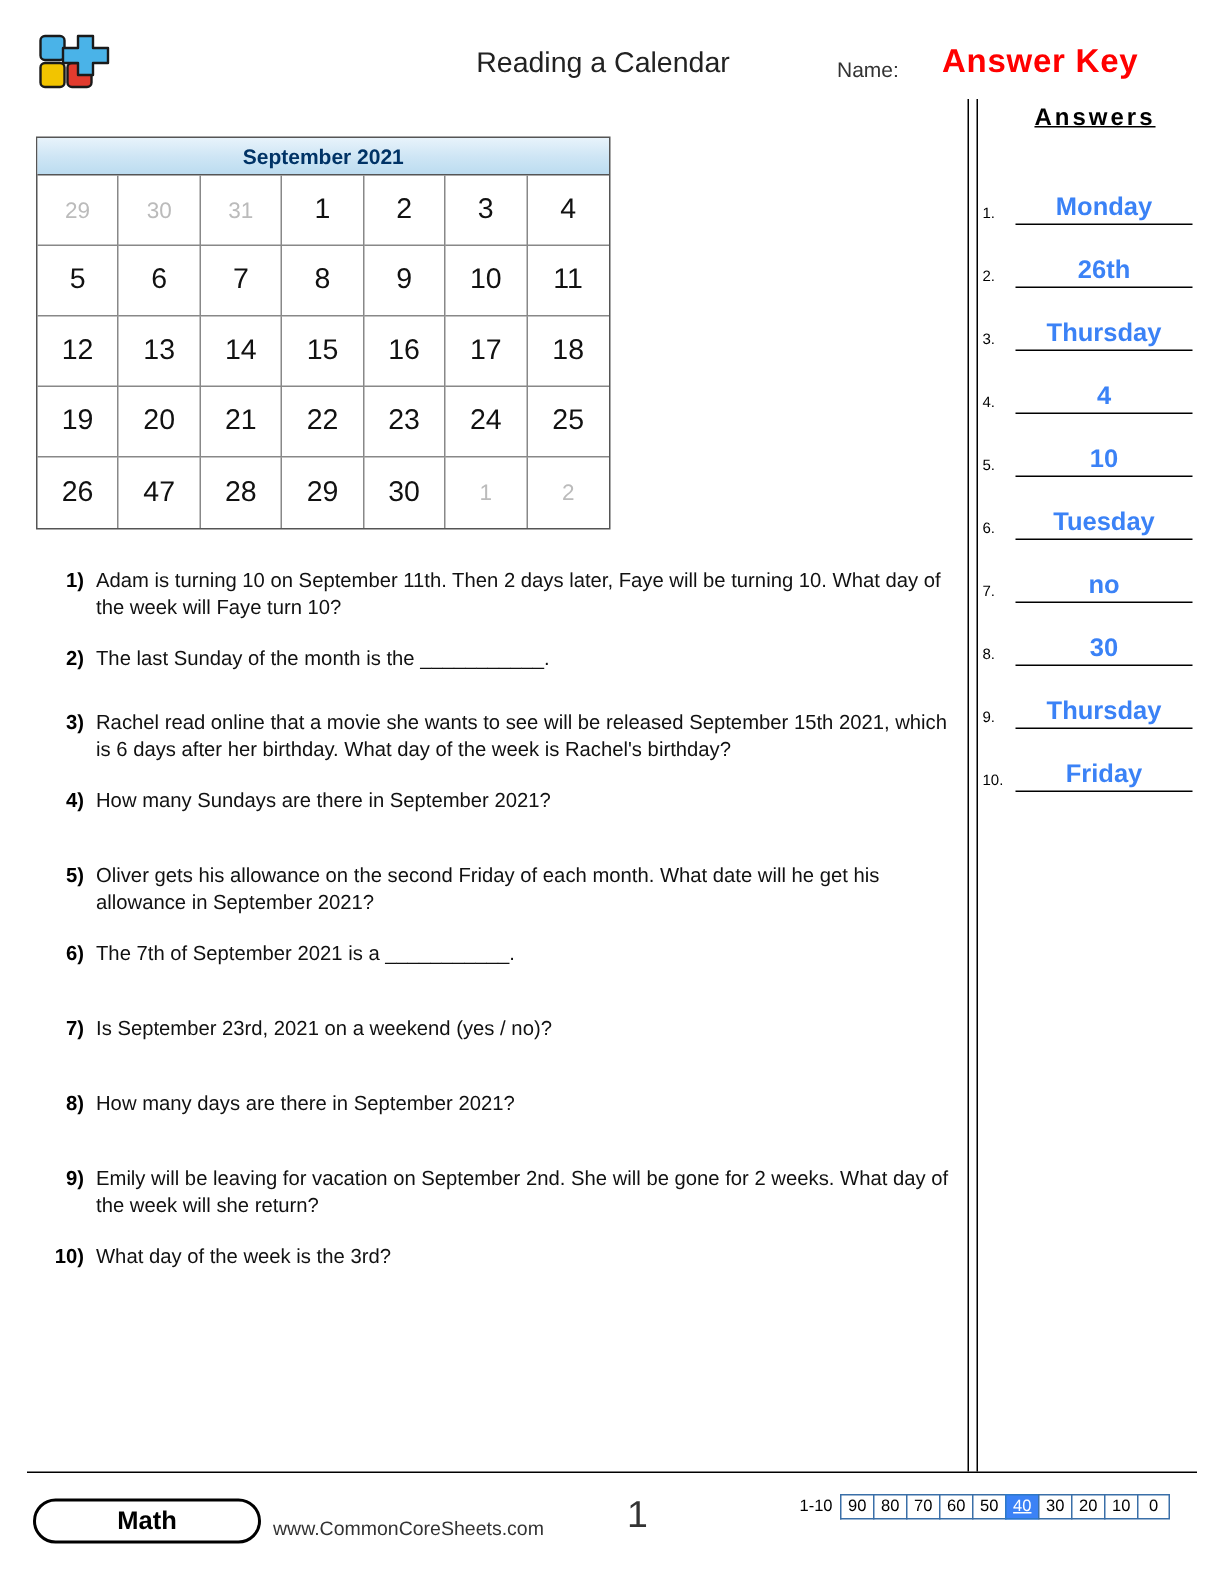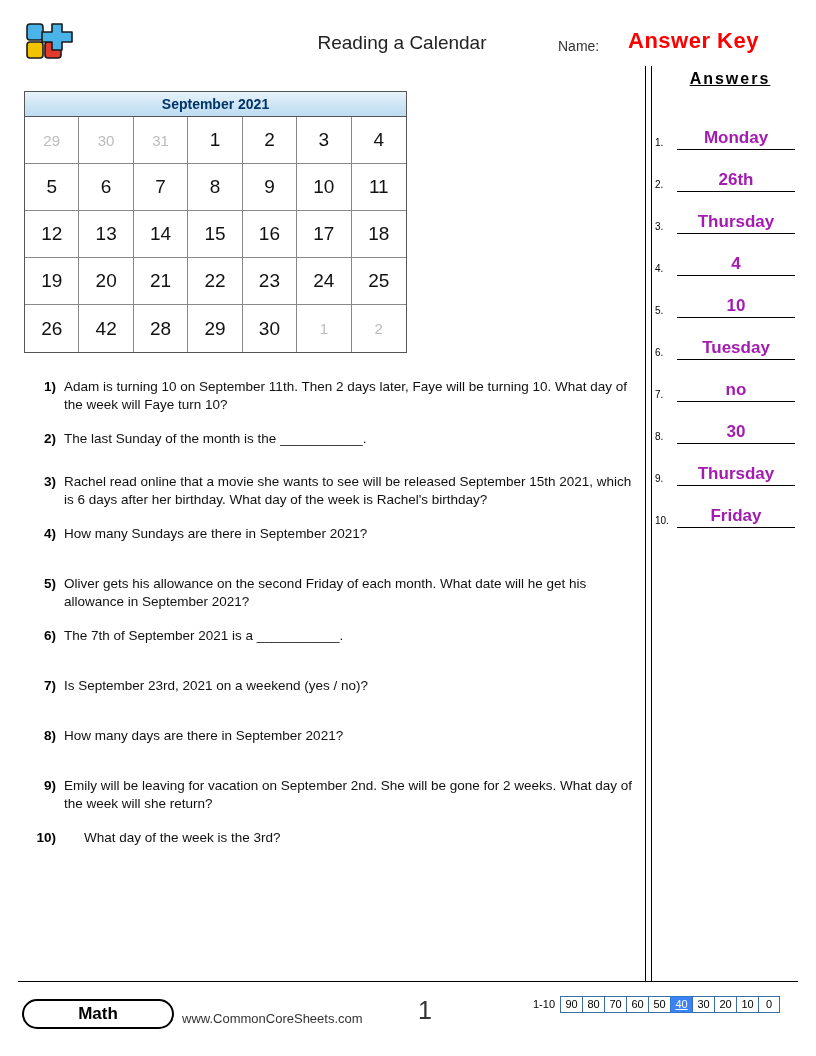--- a/index.html
+++ b/index.html
@@ -200,21 +200,21 @@
     color: #000;
   }
   .ans-val {
     position: absolute;
     left: 22px;
     bottom: 2px;
     width: 118px;
     text-align: center;
     font-size: 17px;
     font-weight: bold;
-    color: #a21caf;
+    color: #3b82f6;
     border-bottom: 1px solid #000;
     padding-bottom: 1px;
   }
 
   
   .footer-badge {
     position: absolute;
     left: 22px;
     top: 999px;
     width: 152px;
@@ -326,21 +326,21 @@
         <div class="cal-cell">17</div>
         <div class="cal-cell col-last">18</div>
         <div class="cal-cell">19</div>
         <div class="cal-cell">20</div>
         <div class="cal-cell">21</div>
         <div class="cal-cell">22</div>
         <div class="cal-cell">23</div>
         <div class="cal-cell">24</div>
         <div class="cal-cell col-last">25</div>
         <div class="cal-cell row-last">26</div>
-        <div class="cal-cell row-last">42</div>
+        <div class="cal-cell row-last">47</div>
         <div class="cal-cell row-last">28</div>
         <div class="cal-cell row-last">29</div>
         <div class="cal-cell row-last">30</div>
         <div class="cal-cell muted row-last">1</div>
         <div class="cal-cell muted col-last row-last">2</div>
       </div>
   </div>
 
   <div class="questions" id="questions">
       <div class="q" style="margin-bottom: 16px;">
@@ -372,21 +372,21 @@
         <div class="q-text">Is September 23rd, 2021 on a weekend (yes / no)?</div>
       </div>
       <div class="q" style="margin-bottom: 32px;">
         <div class="q-num">8)</div>
         <div class="q-text">How many days are there in September 2021?</div>
       </div>
       <div class="q" style="margin-bottom: 16px;">
         <div class="q-num">9)</div>
         <div class="q-text">Emily will be leaving for vacation on September 2nd. She will be gone for 2 weeks. What day of the week will she return?</div>
       </div>
-      <div class="q" style="margin-bottom: 16px; gap: 20px;">
+      <div class="q" style="margin-bottom: 16px;">
         <div class="q-num">10)</div>
         <div class="q-text">What day of the week is the 3rd?</div>
       </div>
     </div>
 
   <div class="ans-header">Answers</div>
   <div class="ans-list" id="ans-list">
       <div class="ans-row">
         <span class="ans-idx">1.</span>
         <span class="ans-val">Monday</span>

